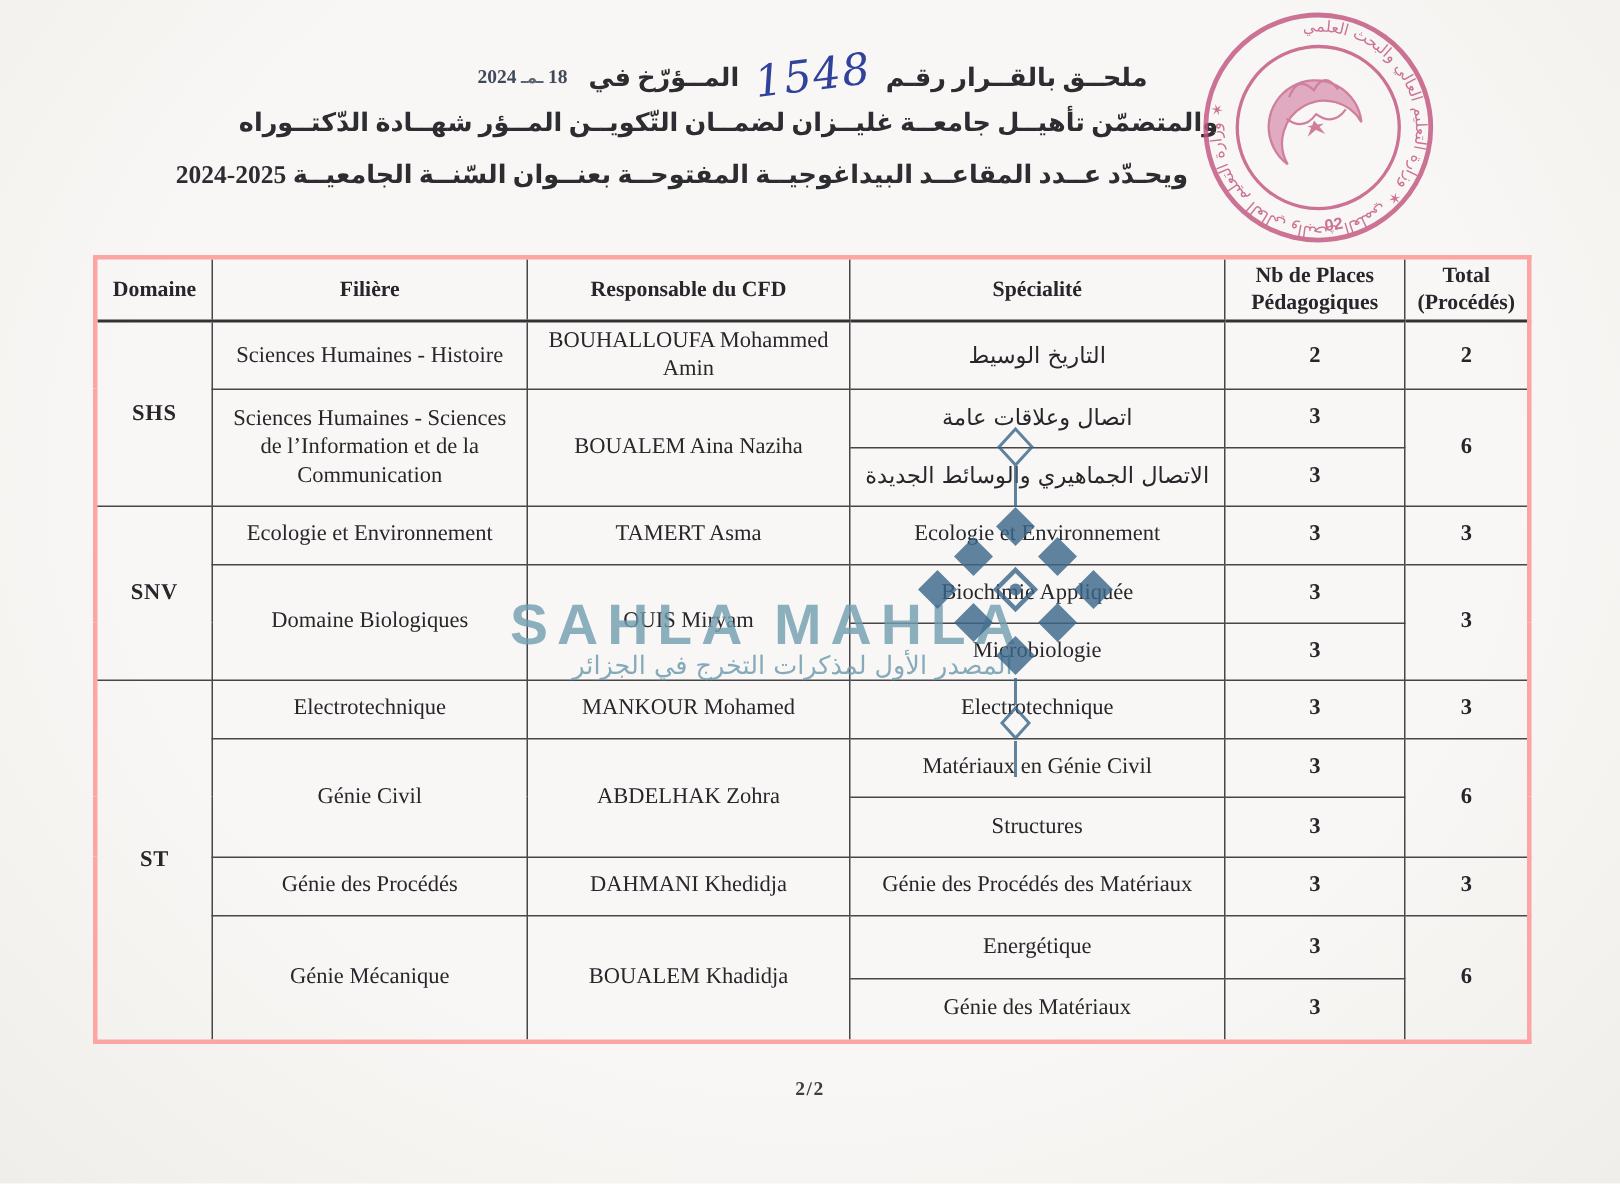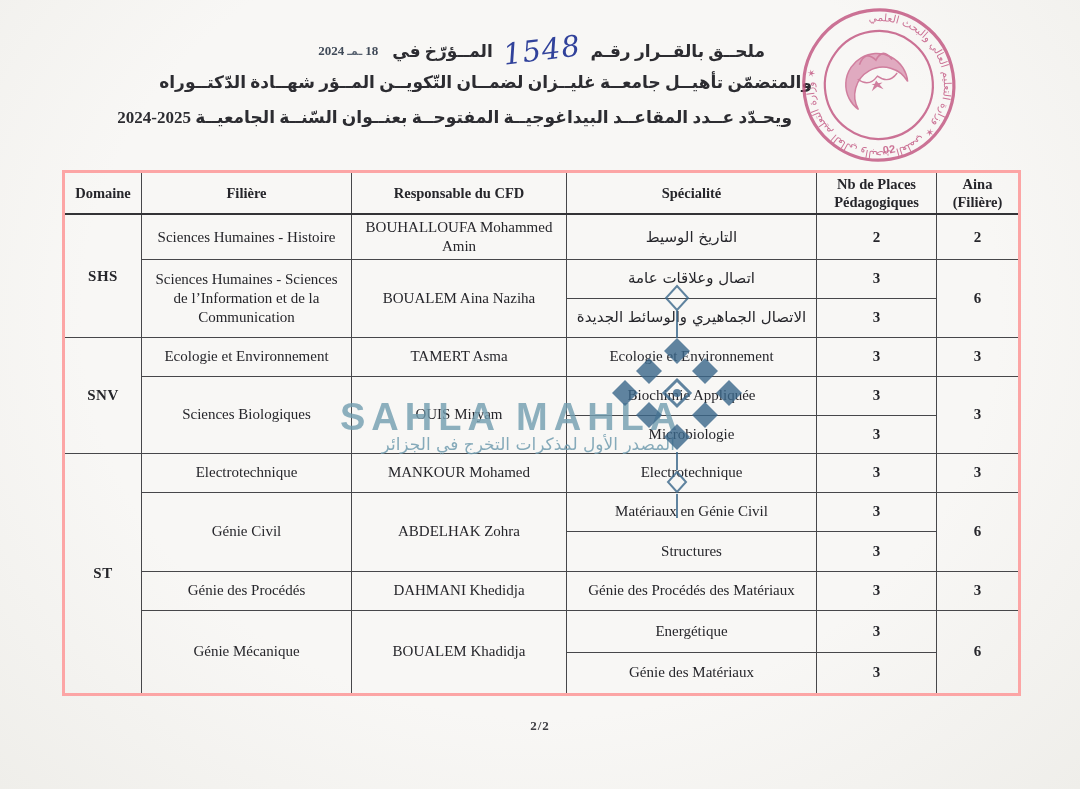--- a/index.html
+++ b/index.html
@@ -98,21 +98,21 @@
       <col style="width:120px">
       <col style="width:83px">
   </colgroup>
   <thead>
     <tr class="r40">
       <th>Domaine</th>
       <th>Filière</th>
       <th>Responsable du CFD</th>
       <th>Spécialité</th>
       <th>Nb de Places Pédagogiques</th>
-      <th>Aina (Filière)</th>
+      <th>Total (Procédés)</th>
     </tr>
   </thead>
   <tbody>
 
     <tr class="r45">
       <td class="domain" rowspan="3">SHS</td>
       <td>Sciences Humaines - Histoire</td>
       <td>BOUHALLOUFA Mohammed Amin</td>
       <td class="ar">التاريخ الوسيط</td>
       <td class="num">2</td>
@@ -132,21 +132,21 @@
 
     <tr class="r39">
       <td class="domain" rowspan="3">SNV</td>
       <td>Ecologie et Environnement</td>
       <td>TAMERT Asma</td>
       <td>Ecologie et Environnement</td>
       <td class="num">3</td>
       <td class="num">3</td>
     </tr>
     <tr class="r39">
-      <td rowspan="2">Sciences Biologiques</td>
+      <td rowspan="2">Domaine Biologiques</td>
       <td rowspan="2">OUIS Miryam</td>
       <td>Biochimie Appliquée</td>
       <td class="num">3</td>
       <td class="num" rowspan="2">3</td>
     </tr>
     <tr class="r38">
       <td>Microbiologie</td>
       <td class="num">3</td>
     </tr>
 

